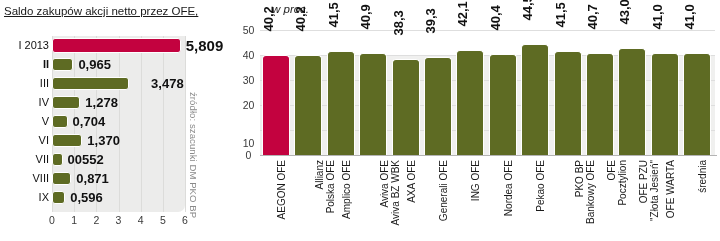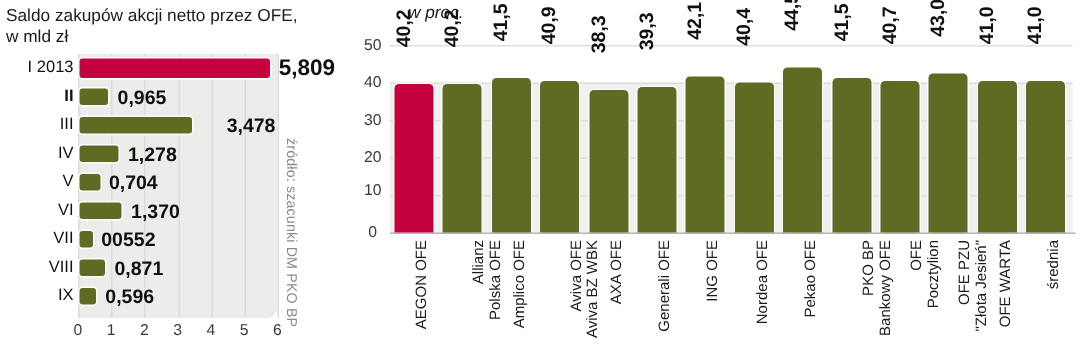--- a/index.html
+++ b/index.html
@@ -11,20 +11,21 @@
   }
   #root { position: relative; width: 720px; height: 241px; }
 
   
   #left-panel { position: absolute; left: 0; top: 0; width: 240px; height: 241px; }
 
   #left-title {
     position: absolute; left: 4px; top: 4px; width: 210px;
     font-size: 11.5px; color: #1a1a1a; line-height: 14px;
     font-family: "Liberation Sans", sans-serif;
+    text-decoration: underline;
   }
 
   
   #left-plot-bg {
     position: absolute; left: 52px; top: 36px; width: 133px; height: 176px;
     background: #ececeb;
     border-radius: 0 0 7px 0;
   }
   .lgrid {
     position: absolute; top: 36px; width: 1px; height: 176px;
@@ -110,21 +111,20 @@
 </style>
 </head>
 <body>
 
 <div id="root">
 
   <div id="left-panel">
 
     <div id="left-title">
       <div>Saldo zakupów akcji netto przez OFE,</div>
-      <div>w mld zł</div>
     </div>
 
     <div id="left-plot-bg"></div>
     <div id="left-gridlines">
         <div class="lgrid" style="left: 52px;"></div>
         <div class="lgrid" style="left: 74.1667px;"></div>
         <div class="lgrid" style="left: 96.3333px;"></div>
         <div class="lgrid" style="left: 118.5px;"></div>
         <div class="lgrid" style="left: 140.667px;"></div>
         <div class="lgrid" style="left: 162.833px;"></div>
@@ -200,21 +200,21 @@
     <div id="right-gridlines">
         <div class="rhline" style="top: 130px;"></div>
         <div class="rhline" style="top: 105px;"></div>
         <div class="rhline" style="top: 80px;"></div>
         <div class="rhline" style="top: 55px;"></div>
         <div class="rhline" style="top: 30px;"></div>
       </div>
     <div id="right-baseline"></div>
     <div id="right-yaxis">
         <div class="rytick" style="top: 150px;">0</div>
-        <div class="rytick" style="top: 122px;">10</div>
+        <div class="rytick" style="top: 138px;">10</div>
         <div class="rytick" style="top: 100px;">20</div>
         <div class="rytick" style="top: 75px;">30</div>
         <div class="rytick" style="top: 50px;">40</div>
         <div class="rytick" style="top: 25px;">50</div>
       </div>
 
     <div id="right-cols">
         <div class="rcol" style="left: 22px; top: 0px; height: 241px;">
           <div class="rbar red" style="height: 100.5px; bottom: 86px;"></div>
           <div class="rvallab" style="top: 23.5px; transform: rotate(-90deg) translate(0px, -50%); transform-origin: center center; left: 14px; width: 0px; text-align: center;">40,2</div>

